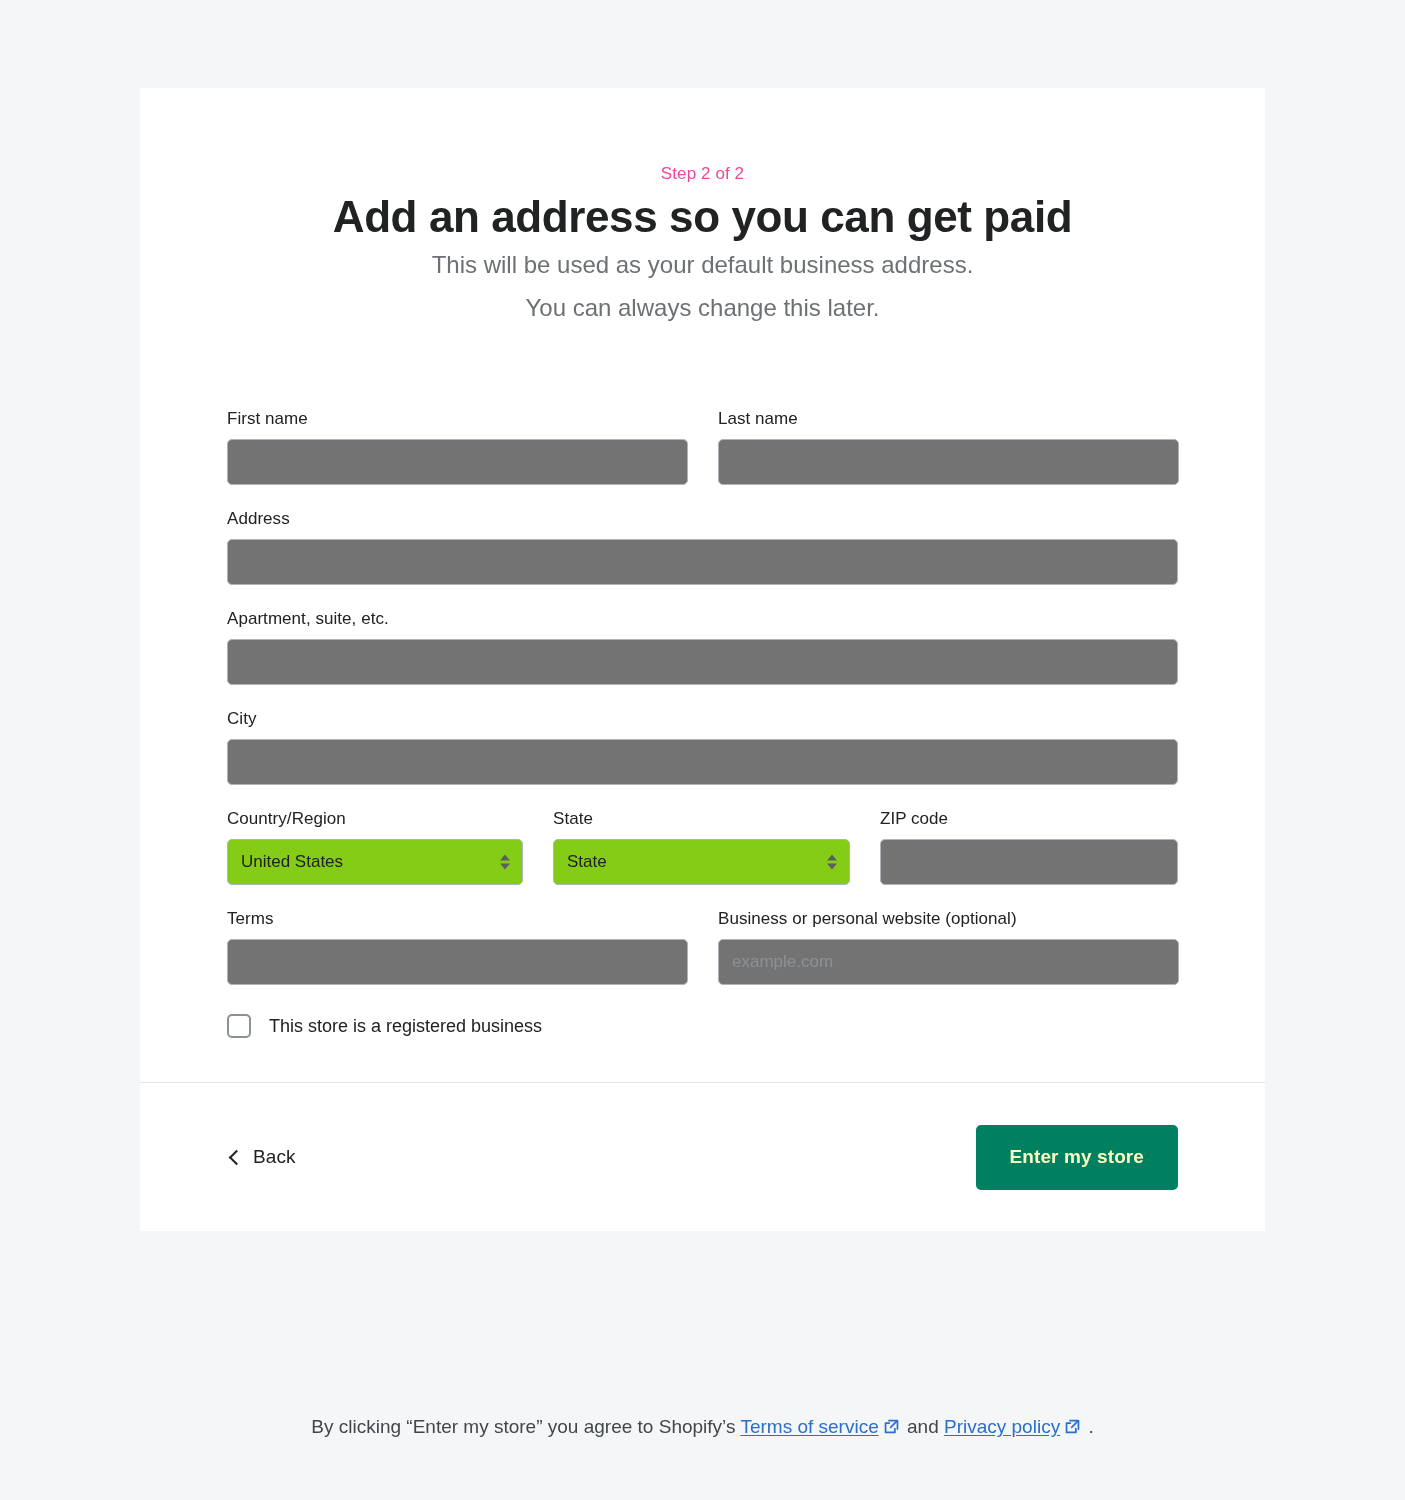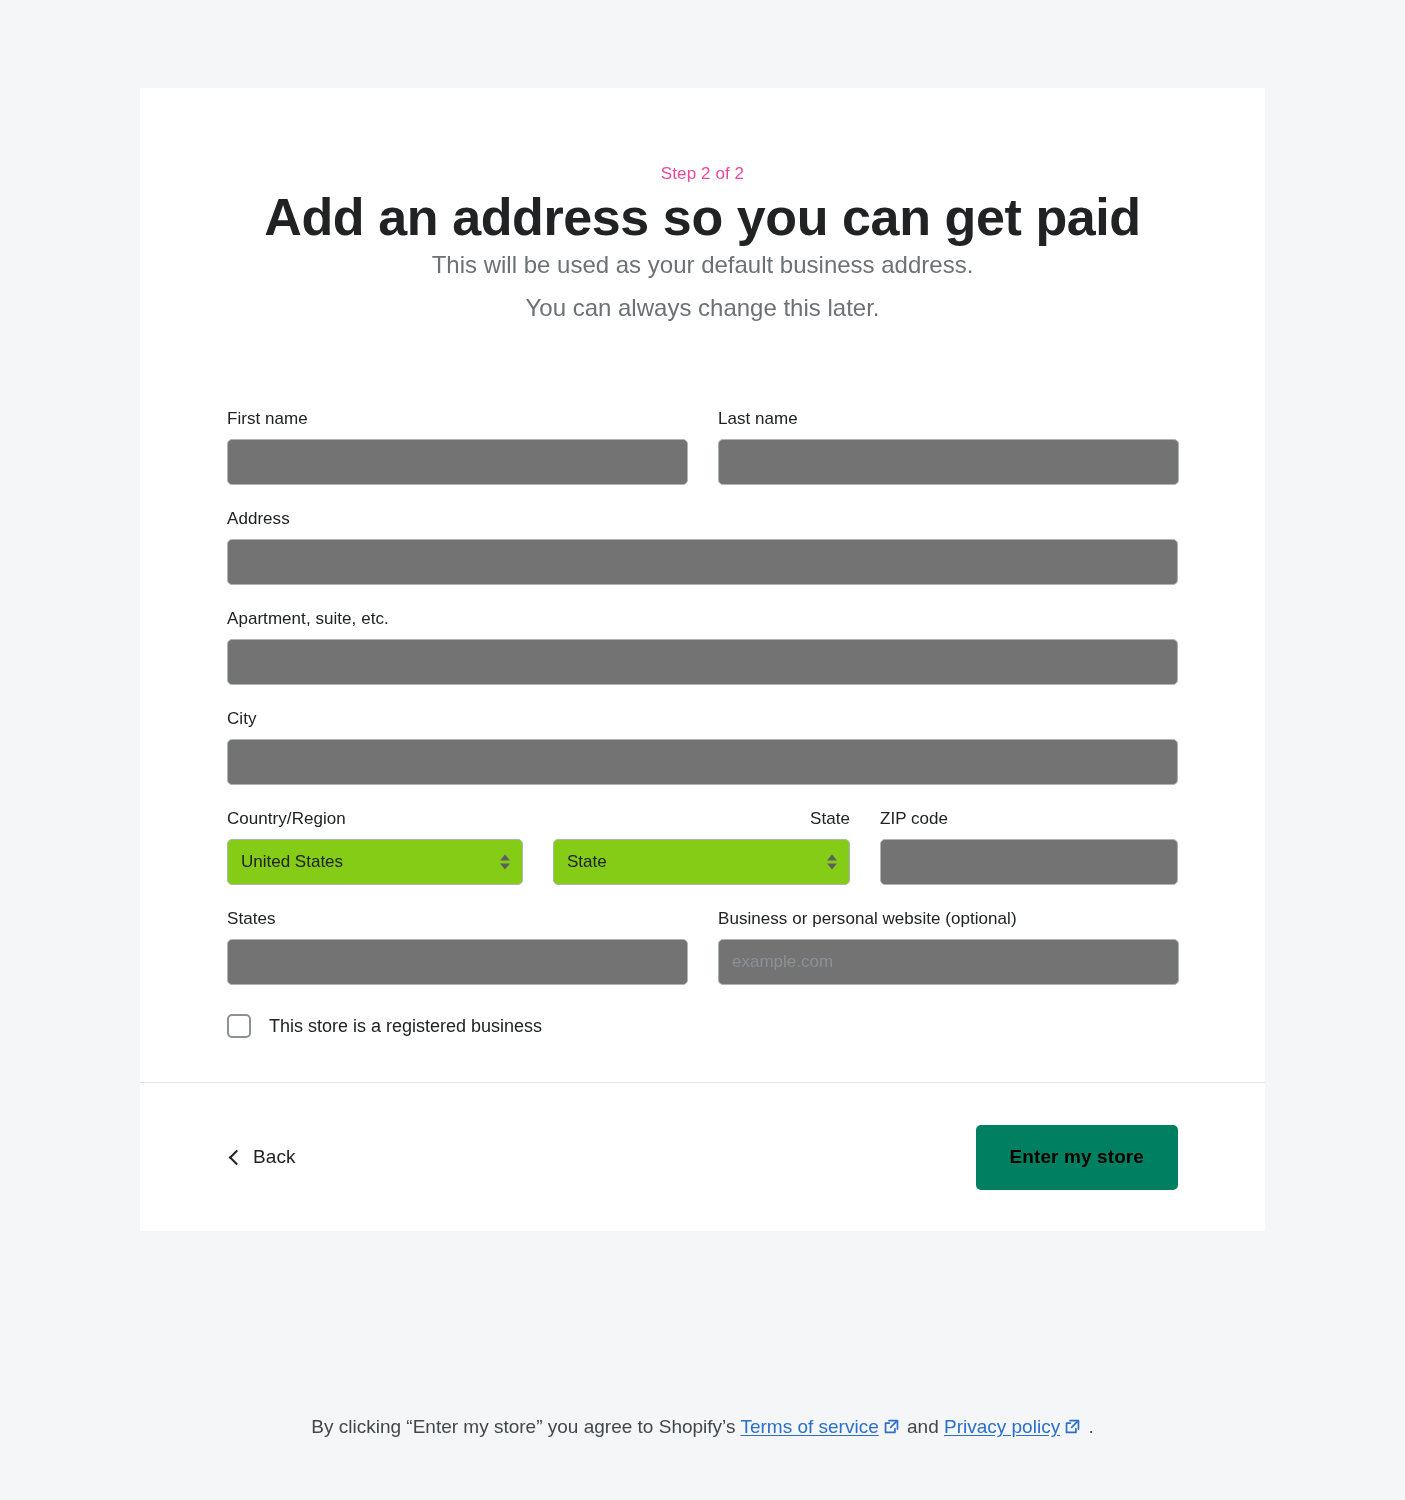--- a/index.html
+++ b/index.html
@@ -36,21 +36,21 @@
     padding: 74px 60px 0 60px;
     text-align: center;
   }
   .step-label {
     font-size: 17px;
     line-height: 24px;
     color: #ec4899;
     letter-spacing: 0.1px;
   }
   .page-title {
-    font-size: 52px;
+    font-size: 44px;
     line-height: 50px;
     font-weight: 700;
     color: #202223;
     letter-spacing: -0.4px;
     margin-top: 6px;
   }
   .subtitle {
     font-size: 24px;
     line-height: 41px;
     color: #6d7175;
@@ -92,21 +92,21 @@
     font-size: 17px;
     color: #202223;
     padding: 0 13px;
     outline: none;
   }
   .text-input::placeholder { color: #8c9196; }
 
   
   .row-3 { display: flex; gap: 30px; }
   .col-country { width: 296px; flex: 0 0 296px; }
-  .col-state   { width: 297px; flex: 0 0 297px; text-align: right; }
+  .col-state   { width: 297px; flex: 0 0 297px; }
   .col-zip     { width: 298px; flex: 0 0 298px; }
 
   .select-wrap { position: relative; }
   .select-box {
     display: flex;
     align-items: center;
     width: 100%;
     height: 46px;
     border: 1px solid #aeb4b9;
     border-radius: 5px;
@@ -195,21 +195,21 @@
   }
   .back-label {
     font-size: 19px;
     color: #202223;
     letter-spacing: 0.1px;
   }
   .primary-button {
     background: #008060;
     border: none;
     border-radius: 5px;
-    color: #000000;
+    color: #fef9c3;
     font-size: 19px;
     font-weight: 700;
     font-family: "Liberation Sans", sans-serif;
     height: 65px;
     padding: 0 34px;
     cursor: pointer;
     letter-spacing: 0.1px;
     margin-left: 32px;
   }
 
@@ -306,21 +306,21 @@
         </div>
 
         <div class="field col-zip">
           <label class="field-label">ZIP code</label>
           <input class="text-input" type="text" value="" style="">
         </div>
       </div>
 
       <div class="row">
         <div class="field half">
-          <label class="field-label">States</label>
+          <label class="field-label">Terms</label>
           <input class="text-input" type="text" value="" style="">
         </div>
         <div class="field half">
           <label class="field-label">Business or personal website (optional)</label>
           <input class="text-input" type="text" placeholder="example.com" style="">
         </div>
       </div>
 
       <div class="checkbox-row">
         <span class="checkbox-box"></span>

